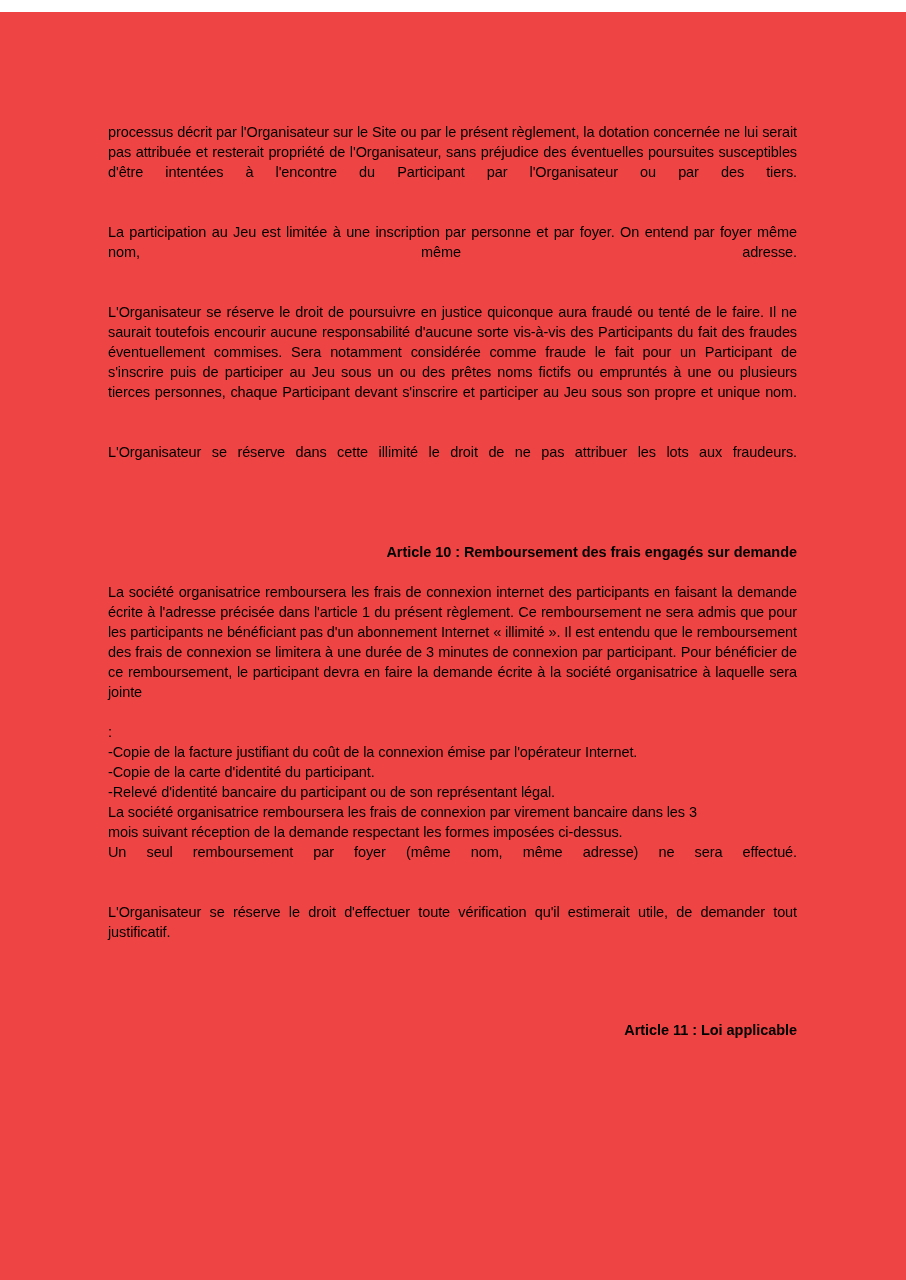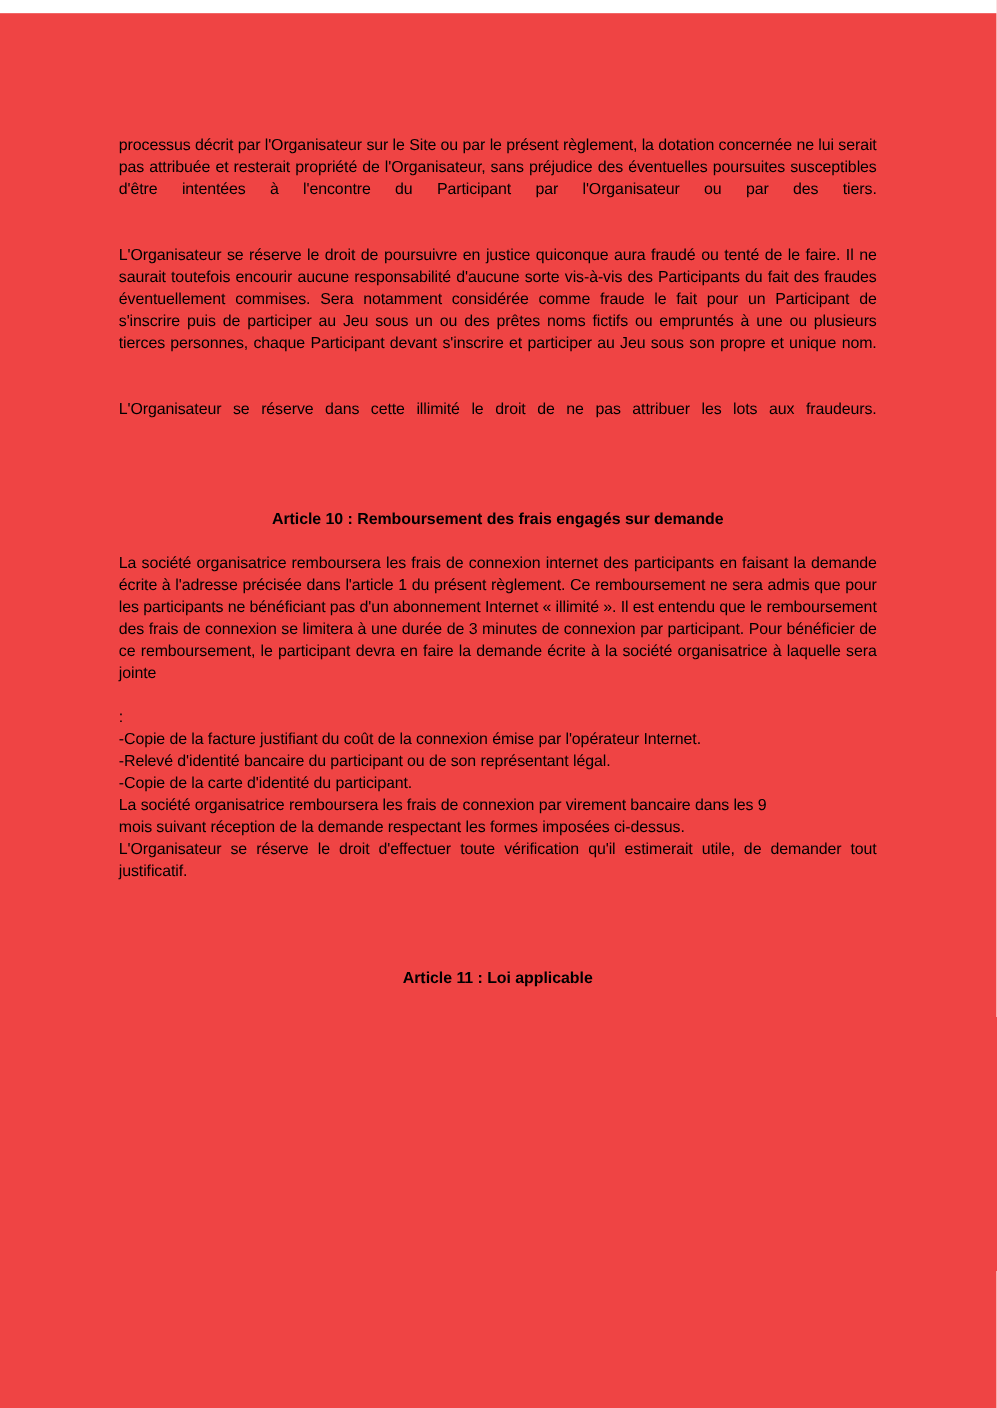--- a/index.html
+++ b/index.html
@@ -66,21 +66,21 @@
     content: "";
     display: inline-block;
     width: 100%;
   }
 
   .heading {
     margin: 0;
     font-size: 14.5px;
     line-height: 20px;
     font-weight: bold;
-    text-align: center;
+    text-align: right;
     letter-spacing: -0.05px;
   }
 
   
   .gap-heading {
     margin-top: 60px;
   }
 
   .gap-heading-lg {
     margin-top: 58px;
@@ -92,45 +92,47 @@
   }
 </style>
 </head>
 <body>
 
 <div class="page">
   <div class="content">
 
     <p class="para">processus décrit par l'Organisateur sur le Site ou par le présent règlement, la dotation concernée ne lui serait pas attribuée et resterait propriété de l'Organisateur, sans préjudice des éventuelles poursuites susceptibles d'être intentées à l'encontre du Participant par l'Organisateur ou par des tiers.</p>
 
+    <p class="para">La participation au Jeu est limitée à une inscription par personne et par foyer. On entend par foyer même nom, même adresse.</p>
 
     <p class="para">L'Organisateur se réserve le droit de poursuivre en justice quiconque aura fraudé ou tenté de le faire. Il ne saurait toutefois encourir aucune responsabilité d'aucune sorte vis-à-vis des Participants du fait des fraudes éventuellement commises. Sera notamment considérée comme fraude le fait pour un Participant de s'inscrire puis de participer au Jeu sous un ou des prêtes noms fictifs ou empruntés à une ou plusieurs tierces personnes, chaque Participant devant s'inscrire et participer au Jeu sous son propre et unique nom.</p>
 
 
     <p class="para">L'Organisateur se réserve dans cette illimité le droit de ne pas attribuer les lots aux fraudeurs.</p>
 
     <h2 class="heading gap-heading">Article 10 : Remboursement des frais engagés sur demande</h2>
 
     <p class="para after-heading">La société organisatrice remboursera les frais de connexion internet des participants en faisant la demande écrite à l'adresse précisée dans l'article 1 du présent règlement. Ce remboursement ne sera admis que pour les participants ne bénéficiant pas d'un abonnement Internet « illimité ». Il est entendu que le remboursement des frais de connexion se limitera à une durée de 3 minutes de connexion par participant. Pour bénéficier de ce remboursement, le participant devra en faire la demande écrite à la société organisatrice à laquelle sera jointe</p>
 
     <div class="block-tight">
       <p class="flush">:</p>
 
       <p class="flush">-Copie de la facture justifiant du coût de la connexion émise par l'opérateur Internet.</p>
 
+      <p class="flush">-Copie de la carte d'identité du participant.</p>
+
       <p class="flush">-Relevé d'identité bancaire du participant ou de son représentant légal.</p>
 
-      <p class="flush">-Copie de la carte d'identité du participant.</p>
-
-      <p class="flush">La société organisatrice remboursera les frais de connexion par virement bancaire dans les 9</p>
+      <p class="flush">La société organisatrice remboursera les frais de connexion par virement bancaire dans les 3</p>
 
       <p class="flush">mois suivant réception de la demande respectant les formes imposées ci-dessus.</p>
     </div>
 
 
 
+    <p class="para">Un seul remboursement par foyer (même nom, même adresse) ne sera effectué.</p>
 
     <p class="para">L'Organisateur se réserve le droit d'effectuer toute vérification qu'il estimerait utile, de demander tout justificatif.</p>
 
     <h2 class="heading gap-heading-lg">Article 11 : Loi applicable</h2>
 
   </div>
 </div>
 
 </body></html>

